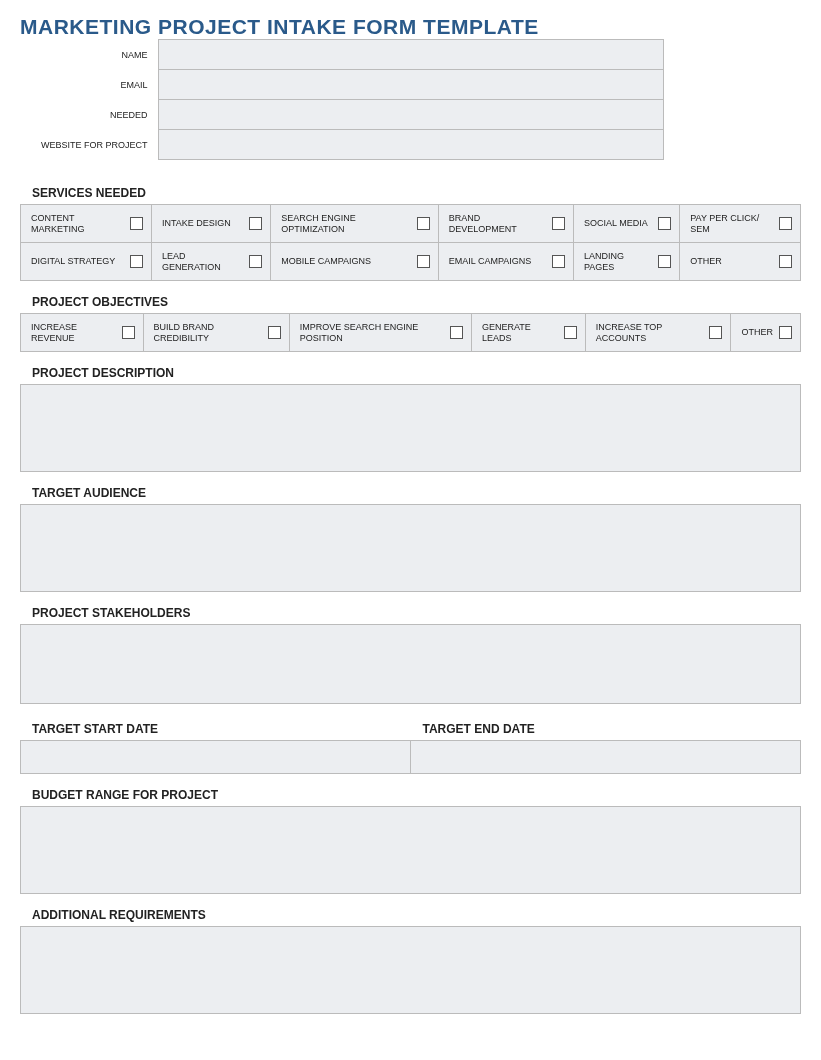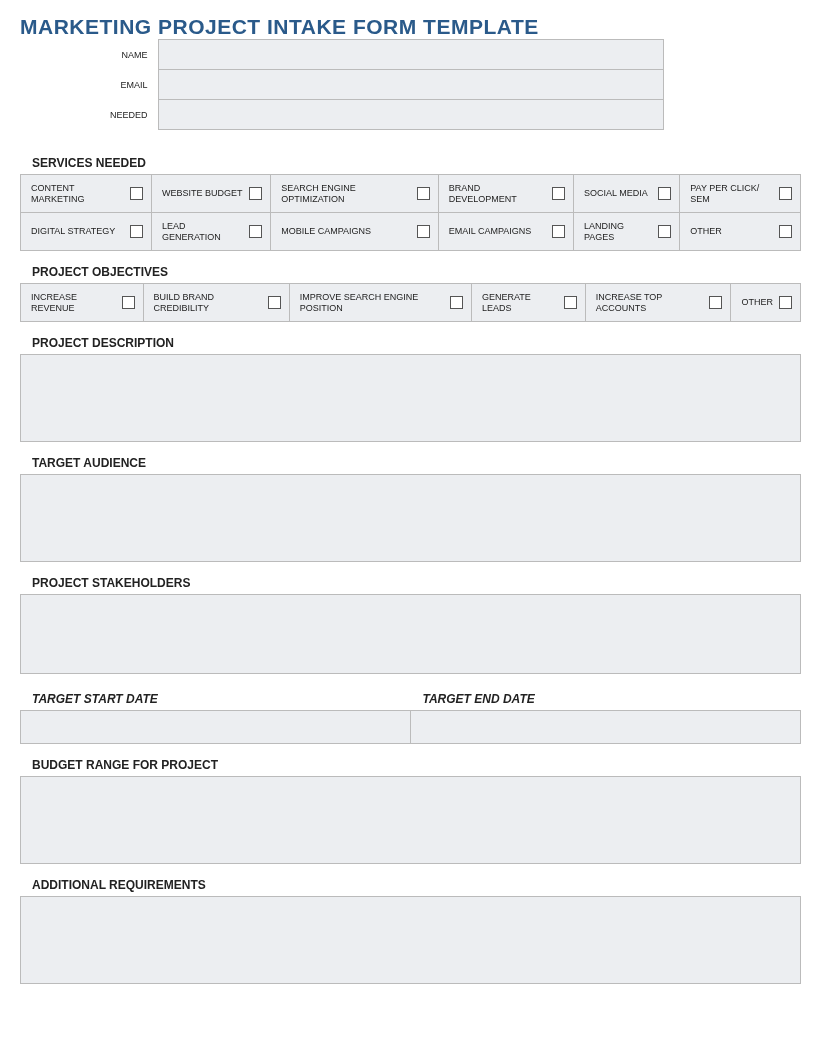--- a/index.html
+++ b/index.html
@@ -79,21 +79,20 @@
     height: 88px;
     border: 1px solid #bbb;
     background: #eceef1;
     margin-bottom: 14px;
   }
   .big-box.tall { height: 80px; }
   .date-row {
     display: flex;
     width: 100%;
     margin-bottom: 14px;
-    font-style: italic;
   }
   .date-col {
     flex: 1;
   }
   .date-box {
     height: 34px;
     border: 1px solid #bbb;
     background: #eceef1;
   }
   .date-row .date-col + .date-col .date-box { border-left: none; }
@@ -113,36 +112,41 @@
   <tr>
     <td class="label">EMAIL</td>
     <td class="field"></td>
     <td class="filler"></td>
   </tr>
   <tr>
     <td class="label">NEEDED</td>
     <td class="field"></td>
     <td class="filler"></td>
   </tr>
+  <tr>
+    <td class="label">WEBSITE FOR PROJECT</td>
+    <td class="field"></td>
+    <td class="filler"></td>
+  </tr>
 </tbody>
   </table>
 
 <div class="section-title">SERVICES NEEDED</div>
 <table class="grid">
   <tbody>
       <tr>
     <td>
           <div class="cell">
             <span class="clabel">CONTENT MARKETING</span>
             <span class="chk"></span>
           </div>
         </td>
     <td>
           <div class="cell">
-            <span class="clabel">WEBSITE BUDGET</span>
+            <span class="clabel">INTAKE DESIGN</span>
             <span class="chk"></span>
           </div>
         </td>
     <td>
           <div class="cell">
             <span class="clabel">SEARCH ENGINE OPTIMIZATION</span>
             <span class="chk"></span>
           </div>
         </td>
     <td>

